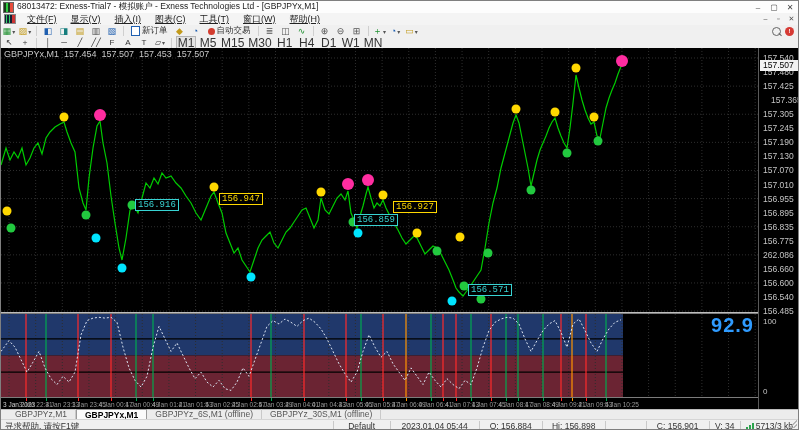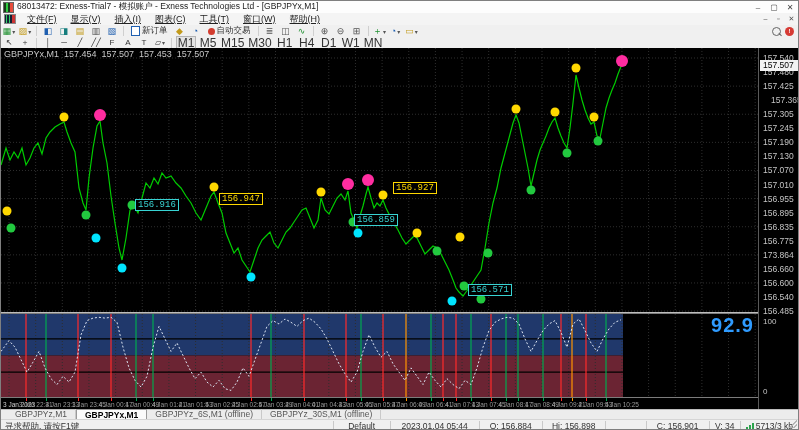--- a/index.html
+++ b/index.html
@@ -233,21 +233,21 @@
         <circle cx="554" cy="64" r="4.5" fill="#FFD800"></circle>
         <circle cx="566" cy="105" r="4.5" fill="#22C93F"></circle>
         <circle cx="575" cy="20" r="4.5" fill="#FFD800"></circle>
         <circle cx="593" cy="69" r="4.5" fill="#FFD800"></circle>
         <circle cx="597" cy="93" r="4.5" fill="#22C93F"></circle>
         <circle cx="621" cy="13" r="6" fill="#FF2DA0"></circle>
       </svg>
     <div id="labels-layer">
         <div class="plabel cyan" style="left: 134px; top: 151px;">156.916</div>
         <div class="plabel yellow" style="left: 218px; top: 145px;">156.947</div>
-        <div class="plabel yellow" style="left: 392px; top: 134px;">156.927</div>
+        <div class="plabel yellow" style="left: 392px; top: 153px;">156.927</div>
         <div class="plabel cyan" style="left: 353px; top: 166px;">156.859</div>
         <div class="plabel cyan" style="left: 467px; top: 236px;">156.571</div>
       </div>
     <div id="sep1"></div>
     <svg id="rsisvg" width="757" height="83">
         <rect x="0" y="0" width="622" height="41.5" fill="#20386B"></rect>
         <rect x="0" y="41.5" width="622" height="41.5" fill="#6B2433"></rect>
         <line x1="8" y1="0" x2="8" y2="83" stroke="#2E2E2E" stroke-dasharray="1,2"></line>
         <line x1="34.65" y1="0" x2="34.65" y2="83" stroke="#2E2E2E" stroke-dasharray="1,2"></line>
         <line x1="61.3" y1="0" x2="61.3" y2="83" stroke="#2E2E2E" stroke-dasharray="1,2"></line>
@@ -370,21 +370,21 @@
           <div class="ptick" style="top: 62.24px;">157.305</div>
           <div class="ptick" style="top: 76.3px;">157.245</div>
           <div class="ptick" style="top: 90.36px;">157.190</div>
           <div class="ptick" style="top: 104.42px;">157.130</div>
           <div class="ptick" style="top: 118.48px;">157.070</div>
           <div class="ptick" style="top: 132.54px;">157.010</div>
           <div class="ptick" style="top: 146.6px;">156.955</div>
           <div class="ptick" style="top: 160.66px;">156.895</div>
           <div class="ptick" style="top: 174.72px;">156.835</div>
           <div class="ptick" style="top: 188.78px;">156.775</div>
-          <div class="ptick" style="top: 202.84px;">173.864</div>
+          <div class="ptick" style="top: 202.84px;">262.086</div>
           <div class="ptick" style="top: 216.9px;">156.660</div>
           <div class="ptick" style="top: 230.96px;">156.600</div>
           <div class="ptick" style="top: 245.02px;">156.540</div>
           <div class="ptick" style="top: 259.08px;">156.485</div>
         </div>
       <div id="curprice">157.507</div>
       <div class="rsitick" id="rsi-top" style="top:269px;">100</div>
       <div class="rsitick" id="rsi-bot" style="top:339px;">0</div>
     </div>
   </div>

